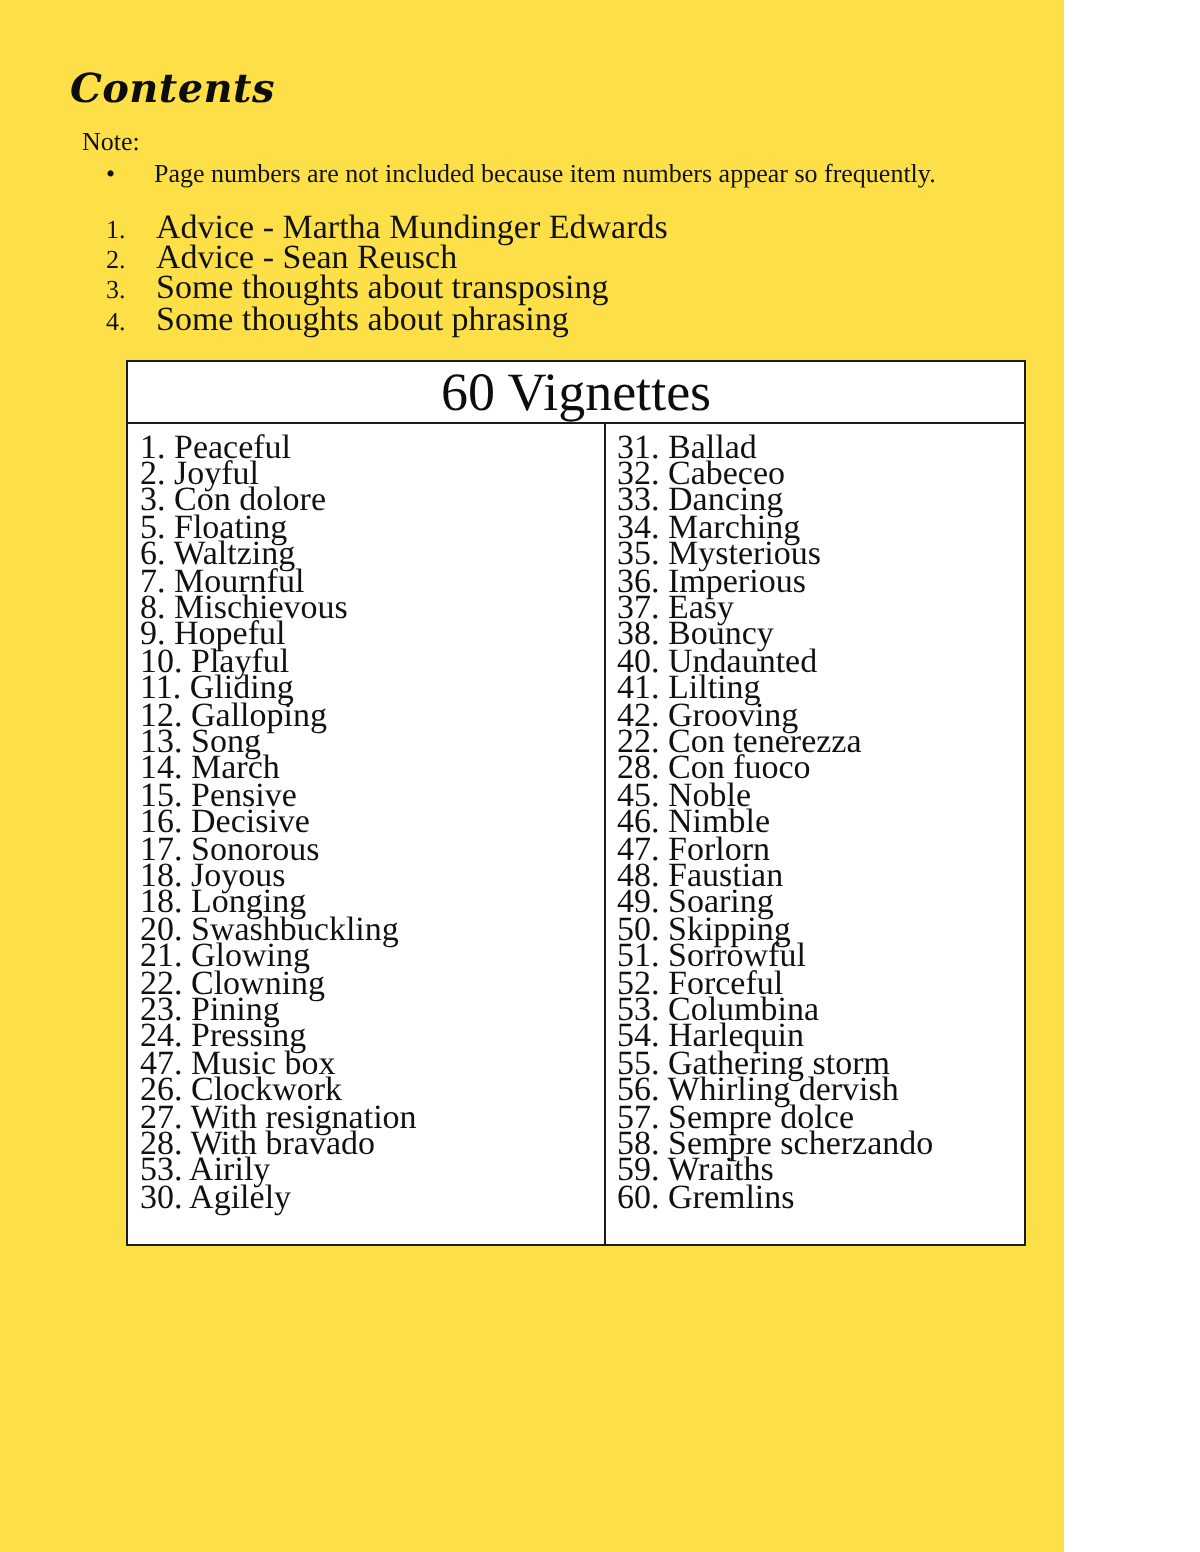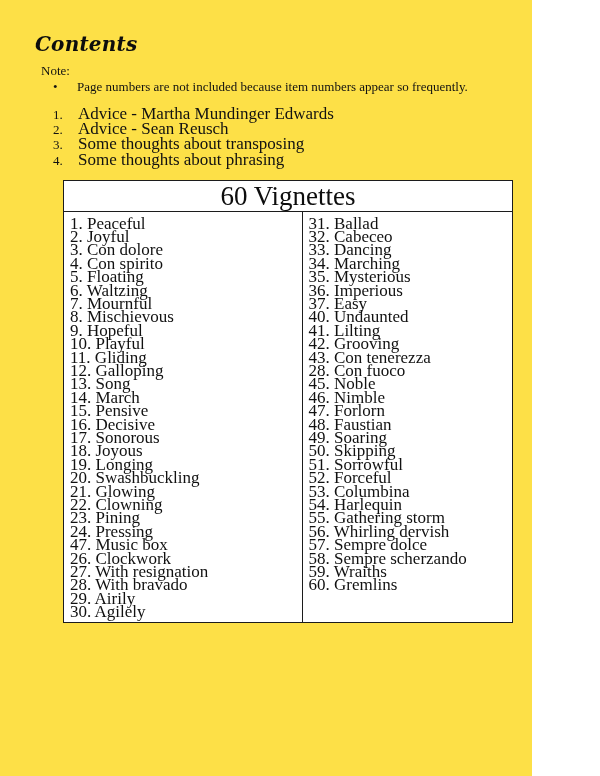--- a/index.html
+++ b/index.html
@@ -150,21 +150,20 @@
     <div class="vtable-header">60 Vignettes</div>
     <div class="vtable-body">
       <div class="vcol vcol-left">
 
           <div class="vitem">1. Peaceful</div>
 
           <div class="vitem">2. Joyful</div>
 
           <div class="vitem">3. Con dolore</div>
 
-          <div class="vitem">4. Con spirito</div>
 
           <div class="vitem">5. Floating</div>
 
           <div class="vitem">6. Waltzing</div>
 
           <div class="vitem">7. Mournful</div>
 
           <div class="vitem">8. Mischievous</div>
 
           <div class="vitem">9. Hopeful</div>
@@ -180,69 +179,70 @@
           <div class="vitem">14. March</div>
 
           <div class="vitem">15. Pensive</div>
 
           <div class="vitem">16. Decisive</div>
 
           <div class="vitem">17. Sonorous</div>
 
           <div class="vitem">18. Joyous</div>
 
-          <div class="vitem">19. Longing</div>
+          <div class="vitem">18. Longing</div>
 
           <div class="vitem">20. Swashbuckling</div>
 
           <div class="vitem">21. Glowing</div>
 
           <div class="vitem">22. Clowning</div>
 
           <div class="vitem">23. Pining</div>
 
           <div class="vitem">24. Pressing</div>
 
           <div class="vitem">47. Music box</div>
 
           <div class="vitem">26. Clockwork</div>
 
           <div class="vitem">27. With resignation</div>
 
           <div class="vitem">28. With bravado</div>
 
-          <div class="vitem">29. Airily</div>
+          <div class="vitem">53. Airily</div>
 
           <div class="vitem">30. Agilely</div>
         </div>
       <div class="vcol vcol-right">
 
           <div class="vitem">31. Ballad</div>
 
           <div class="vitem">32. Cabeceo</div>
 
           <div class="vitem">33. Dancing</div>
 
           <div class="vitem">34. Marching</div>
 
           <div class="vitem">35. Mysterious</div>
 
           <div class="vitem">36. Imperious</div>
 
           <div class="vitem">37. Easy</div>
 
+          <div class="vitem">38. Bouncy</div>
 
 
           <div class="vitem">40. Undaunted</div>
 
           <div class="vitem">41. Lilting</div>
 
           <div class="vitem">42. Grooving</div>
 
-          <div class="vitem">43. Con tenerezza</div>
+          <div class="vitem">22. Con tenerezza</div>
 
           <div class="vitem">28. Con fuoco</div>
 
           <div class="vitem">45. Noble</div>
 
           <div class="vitem">46. Nimble</div>
 
           <div class="vitem">47. Forlorn</div>
 
           <div class="vitem">48. Faustian</div>

